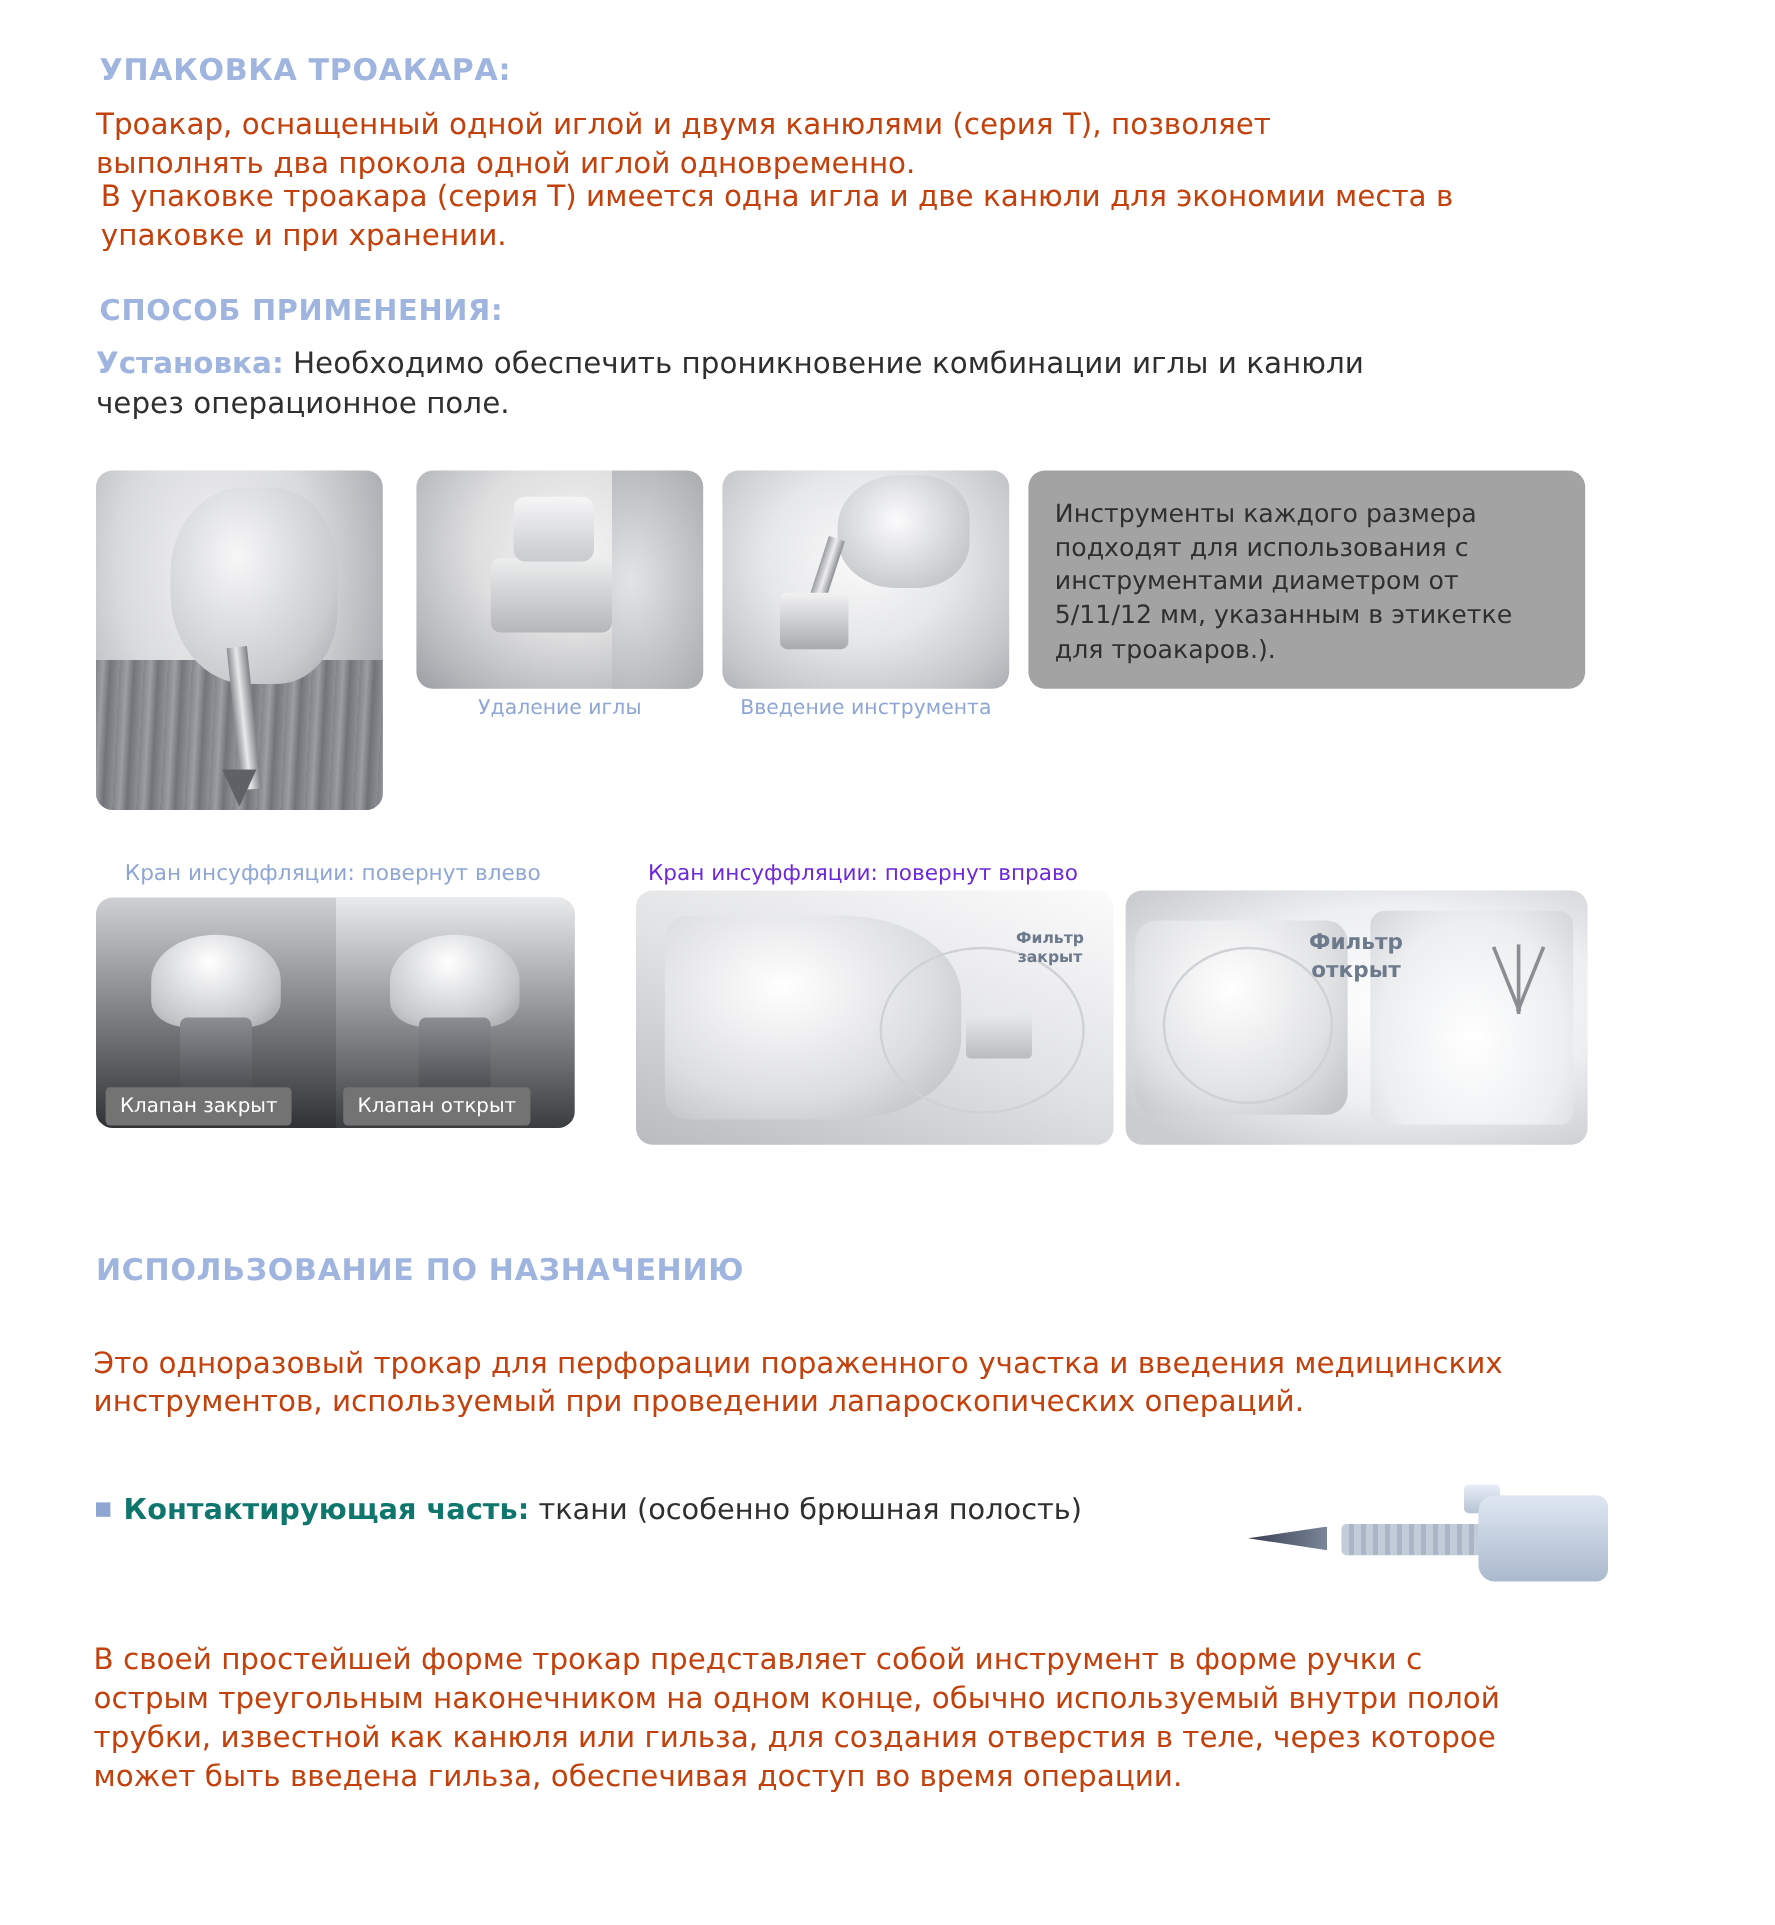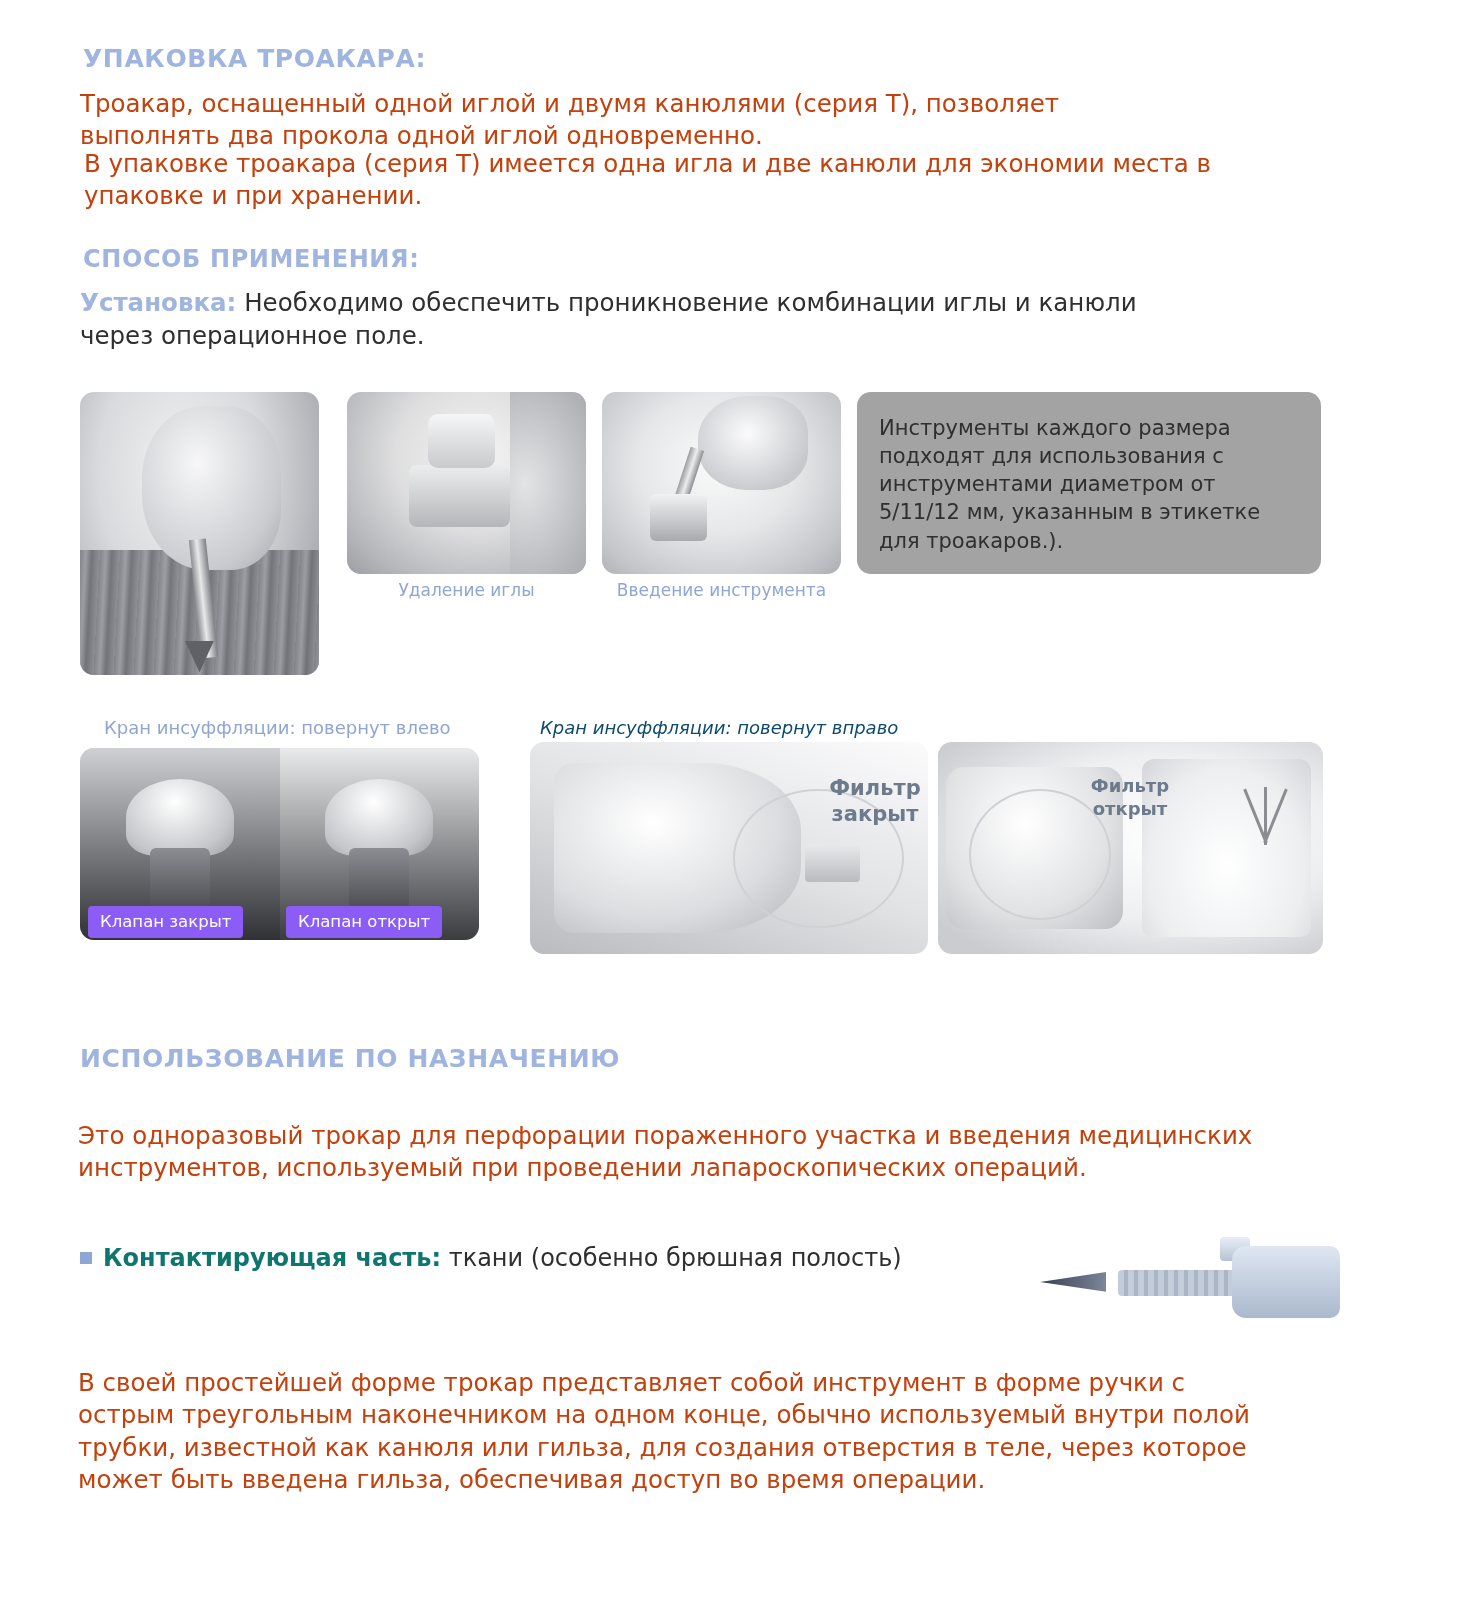--- a/index.html
+++ b/index.html
@@ -179,42 +179,42 @@
   #callout .txt {
     position: absolute;
     left: 22px; top: 22px; right: 20px;
     font-size: 21px;
     line-height: 1.34;
     color: #2f2f2f;
   }
 
   
   #lbl-left-valve { left: 104px; top: 717px; font-size: 18px; color: #8fa6d4; text-align: left; }
-  #lbl-right-valve { left: 540px; top: 717px; font-size: 18px; color: #0c4a6e; text-align: left; font-style: italic; }
+  #lbl-right-valve { left: 540px; top: 717px; font-size: 18px; color: #6d28d9; text-align: left; }
 
   
   #photo-valves { left: 80px; top: 748px; width: 399px; height: 192px; }
   #photo-valves .half-l, #photo-valves .half-r {
     position: absolute; top: 0; height: 100%; width: 50%;
   }
   #photo-valves .half-l { left: 0; background: linear-gradient(180deg,#cfd0d3 0%, #2f3135 100%); }
   #photo-valves .half-r { left: 50%; background: linear-gradient(180deg,#e9eaeb 0%, #3a3c40 100%); }
   #photo-valves .dome {
     position: absolute; width: 54%; height: 40%; left: 23%; top: 16%;
     background: radial-gradient(ellipse at 45% 30%, #ffffff, #c4c6ca 70%, #9a9ca0);
     border-radius: 50% 50% 28% 28%;
   }
   #photo-valves .stem {
     position: absolute; width: 30%; height: 32%; left: 35%; top: 52%;
     background: linear-gradient(180deg,#8b8d92,#4b4d51);
     border-radius: 6px;
   }
   .valve-tag {
     position: absolute;
-    background: #8b5cf6;
+    background: #737373;
     color: #ffffff;
     font-size: 16.5px;
     padding: 6px 12px 7px;
     border-radius: 4px;
     white-space: nowrap;
   }
   #tag-closed { left: 8px; top: 158px; }
   #tag-open { left: 206px; top: 158px; }
 
   
@@ -229,21 +229,21 @@
     border: 2px solid #cfd1d5;
     border-radius: 50%;
   }
   #photo-filter-closed .flapc {
     position: absolute; right: 17%; top: 48%; width: 14%; height: 18%;
     background: linear-gradient(180deg,#e9eaec,#b9bbbf);
     border-radius: 4px;
   }
   #lbl-filter-closed {
     left: 820px; top: 775px; width: 110px;
-    font-size: 21px; color: #6c7a8c; font-weight: bold; line-height: 1.25;
+    font-size: 13px; color: #6c7a8c; font-weight: bold; line-height: 1.25;
     text-align: center;
   }
 
   
   #photo-filter-open { left: 938px; top: 742px; width: 385px; height: 212px; }
   #photo-filter-open .dev2 {
     position: absolute; left: 2%; top: 12%; width: 46%; height: 76%;
     background: radial-gradient(ellipse at 45% 35%, #ffffff, #e1e2e4 60%, #bcbec2);
     border-radius: 18px;
   }

